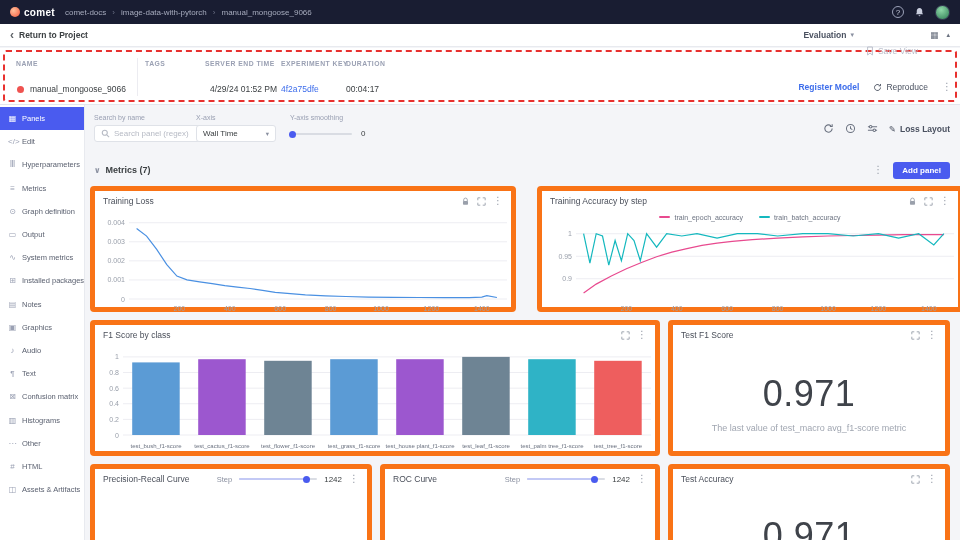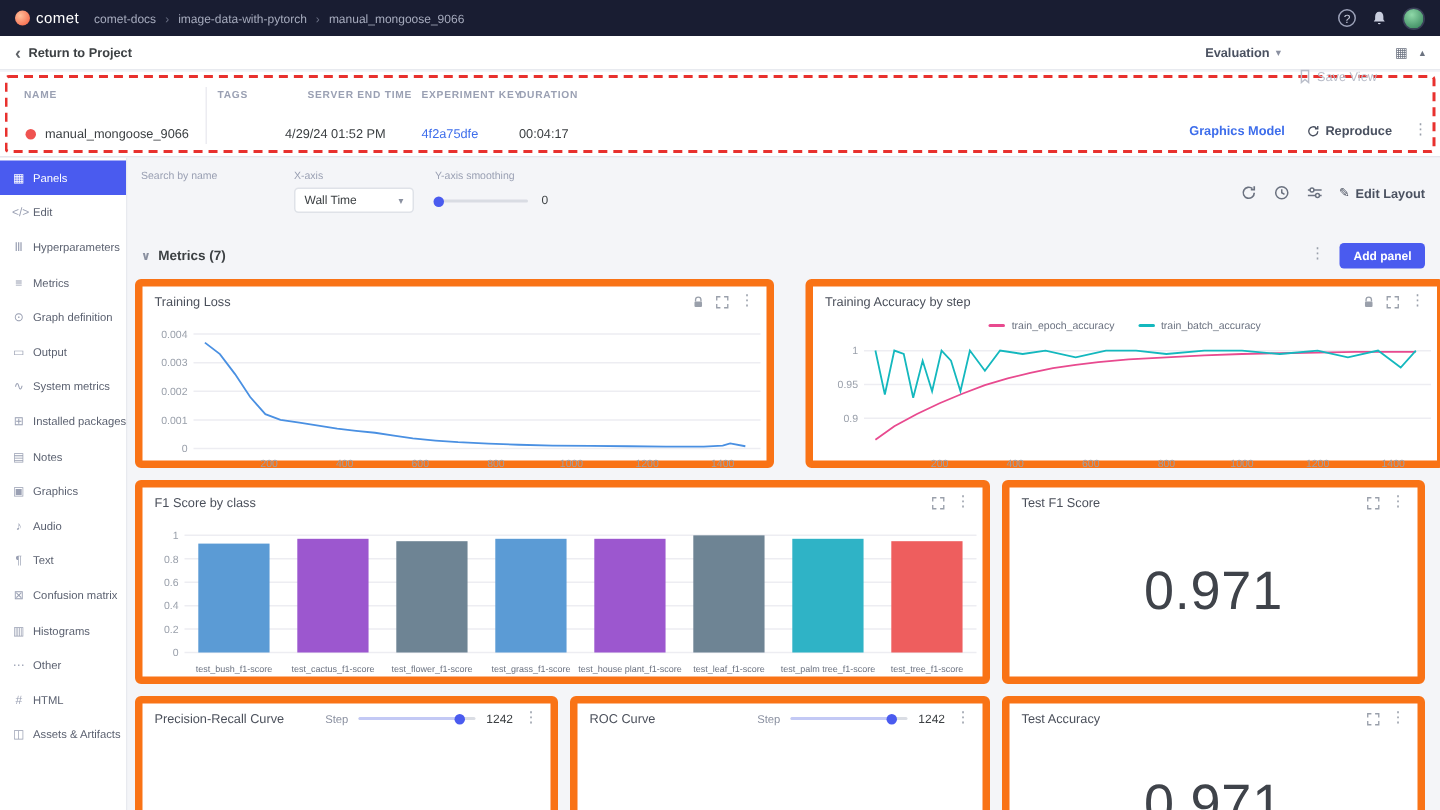--- a/index.html
+++ b/index.html
@@ -2,21 +2,21 @@
 <html><head>
 <meta charset="utf-8">
 <style>
   * { margin:0; padding:0; box-sizing:border-box; }
   html,body { width:960px; height:540px; overflow:hidden; }
   body { font-family:"Liberation Sans","DejaVu Sans",sans-serif; font-size:9px; color:#3c4043; background:#f4f5f8; position:relative; }
   svg { font-family:inherit; }
 
   
   .topnav { position:absolute; top:0; left:0; right:0; height:24px; background:#191d32; display:flex; align-items:center; padding:0 10px; gap:10px; z-index:10; }
-  .logo { display:flex; align-items:center; gap:4px; color:#fff; font-weight:400; font-size:10px; letter-spacing:.3px; }
+  .logo { display:flex; align-items:center; gap:4px; color:#fff; font-weight:700; font-size:10px; letter-spacing:.3px; }
   .logo-dot { width:10px; height:10px; border-radius:50%; background:radial-gradient(circle at 35% 35%, #ffc09b, #f5593d); display:inline-block; }
   .crumbs { display:flex; align-items:center; gap:6px; color:#a6abbd; font-size:8px; }
   .crumbs .sep { color:#6c7186; }
   .nav-right { margin-left:auto; display:flex; align-items:center; gap:10px; }
   .help-ic { width:12px; height:12px; border:1px solid #9ba1b8; border-radius:50%; color:#c9cede; font-size:8px; display:flex; align-items:center; justify-content:center; }
   .avatar { width:15px; height:15px; border-radius:50%; background:radial-gradient(circle at 40% 30%, #8fd8a8, #2e7d54); border:1px solid #3a3f58; }
 
   
   .toolbar { position:absolute; top:24px; left:0; right:0; height:23px; background:#fff; border-bottom:1px solid #e8eaef; display:flex; align-items:center; justify-content:space-between; padding:0 10px; z-index:9; }
   .return { display:flex; align-items:center; gap:5px; font-size:8.5px; font-weight:600; color:#3c4043; cursor:pointer; }
@@ -29,25 +29,25 @@
 
   
   .exp-table { position:absolute; top:48px; left:0; right:0; height:57px; background:#fff; border-bottom:1px solid #e4e6ec; z-index:8; }
   .annotation { position:absolute; top:2px; left:3px; right:3px; bottom:2px; border:2px dashed #e8312e; border-radius:3px; pointer-events:none; z-index:50; }
   .thead span { position:absolute; top:12px; font-size:6.8px; font-weight:700; letter-spacing:.5px; color:#9aa0b3; }
   .col-name{left:16px} .col-tags{left:145px} .col-time{left:205px} .col-key{left:281px} .col-dur{left:346px}
   .col-divider { position:absolute; left:137px; top:10px; bottom:8px; width:1px; background:#ececf1; }
   .trow { position:absolute; top:30px; left:0; right:0; height:24px; }
   .exp-dot { position:absolute; left:17px; top:8px; width:7px; height:7px; border-radius:50%; background:#ef5350; }
   .cell { position:absolute; top:6px; font-size:8.5px; color:#3c4043; }
-  .cell-name{left:30px; font-weight:500;} .cell-time{left:190px} .cell-dur{left:346px}
+  .cell-name{left:30px; font-weight:500;} .cell-time{left:210px} .cell-dur{left:346px}
   .cell-key{left:281px; color:#3d6deb; cursor:pointer;}
   .row-actions { position:absolute; right:8px; top:4px; display:flex; align-items:center; gap:14px; }
   .link-btn { color:#3d6deb; font-size:8.5px; font-weight:600; cursor:pointer; }
-  .repro { display:flex; align-items:center; gap:4px; color:#4a5160; font-size:8.5px; font-weight:700; cursor:pointer; }
+  .repro { display:flex; align-items:center; gap:4px; color:#4a5160; font-size:8.5px; font-weight:400; cursor:pointer; }
   .kebab { color:#9aa0ab; font-size:10px; cursor:pointer; line-height:1; }
 
   
   .sidebar { position:absolute; top:105px; left:0; width:85px; bottom:0; background:#fff; border-right:1px solid #e8eaef; padding-top:2px; z-index:7; }
   .side-item { height:23.2px; display:flex; align-items:center; gap:5px; padding:0 8px; font-size:7.5px; color:#5b6170; white-space:nowrap; cursor:pointer; }
   .side-item .ic { width:9px; font-size:8px; color:#9aa0b3; text-align:center; flex:none; }
   .side-item.active { background:#4a5bef; color:#fff; }
   .side-item.active .ic { color:#fff; }
 
   
@@ -158,21 +158,21 @@
     <span class="col-dur">DURATION</span>
   </div>
   <div class="col-divider"></div>
   <div class="trow">
     <span class="exp-dot"></span>
     <span class="cell cell-name">manual_mongoose_9066</span>
     <span class="cell cell-time">4/29/24 01:52 PM</span>
     <span class="cell cell-key">4f2a75dfe</span>
     <span class="cell cell-dur">00:04:17</span>
     <span class="row-actions">
-      <span class="link-btn">Graphics Model</span>
+      <span class="link-btn">Register Model</span>
       <span class="repro">
         <svg class="icon-svg" width="9" height="9" viewBox="0 0 12 12" fill="none" stroke="#4a5160" stroke-width="1.2">
             <path d="M10 6 a4 4 0 1 1 -1.3-2.95"></path>
             <path d="M10 1.3 V3.8 H7.5"></path>
           </svg>
         <span>Reproduce</span>
       </span>
       <span class="kebab">⋮</span>
     </span>
   </div>
@@ -248,20 +248,27 @@
       <span>Assets &amp; Artifacts</span>
     </div>
 </aside>
 
 <main class="content">
 
   <span class="f-label lbl-search">Search by name</span>
   <span class="f-label lbl-xaxis">X-axis</span>
   <span class="f-label lbl-smooth">Y-axis smoothing</span>
 
+  <div class="search-box">
+    <svg class="icon-svg" width="9" height="9" viewBox="0 0 10 10" fill="none" stroke="#b6bac4" stroke-width="1.2">
+        <circle cx="4.2" cy="4.2" r="2.8"></circle>
+        <path d="M6.4 6.4 L9 9"></path>
+      </svg>
+    <span class="ph">Search panel (regex)</span>
+  </div>
 
   <div class="xaxis-select">
     <span>Wall Time</span>
     <span class="caret">▾</span>
   </div>
 
   <div class="slider">
       <span class="dot"></span>
     </div>
   <span class="smooth-val">0</span>
@@ -275,21 +282,21 @@
         <circle cx="6" cy="6" r="4.4"></circle>
         <path d="M6 3.5 V6 L8 7.2"></path>
       </svg>
     <svg class="icon-svg" width="11" height="11" viewBox="0 0 12 12" fill="none" stroke="#6b7280" stroke-width="1.1">
         <path d="M1 4 h10 M1 8 h10"></path>
         <circle cx="4" cy="4" r="1.4" fill="#fff"></circle>
         <circle cx="8" cy="8" r="1.4" fill="#fff"></circle>
       </svg>
     <span class="edit-layout">
       <span>✎</span>
-      <span>Edit Layout</span>
+      <span>Loss Layout</span>
     </span>
   </div>
 
   <div class="metrics-head">
     <span class="metrics-title">
       <span class="chev">∨</span>
       <span>Metrics (7)</span>
     </span>
     <span class="right">
       <span class="kebab">⋮</span>
@@ -422,20 +429,21 @@
     <div class="p-head">
       <span class="p-title">Test F1 Score</span>
       <span class="p-icons">
         <svg class="icon-svg" width="9" height="9" viewBox="0 0 11 11" fill="none" stroke="#9aa0ab" stroke-width="1.1">
             <path d="M1 4 V1 h3 M7 1 h3 v3 M10 7 v3 H7 M4 10 H1 V7"></path>
           </svg>
         <span class="kebab">⋮</span>
       </span>
     </div>
     <div class="big-num">0.971</div>
+    <div class="big-cap">The last value of test_macro avg_f1-score metric</div>
   </div>
 
   <div class="panel" id="p-pr">
     <div class="p-head">
       <span class="p-title">Precision-Recall Curve</span>
       <span class="step-group">
         <span class="step-label">Step</span>
         <span class="h-slider">
             <span class="h-fill"></span>
             <span class="h-dot"></span>

